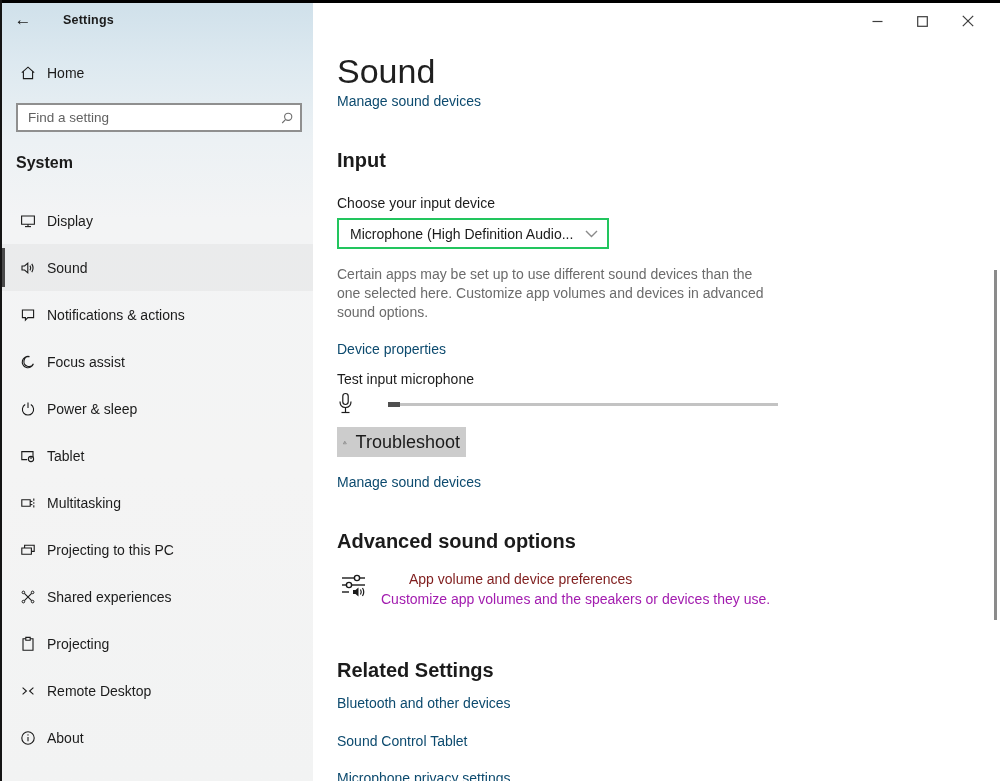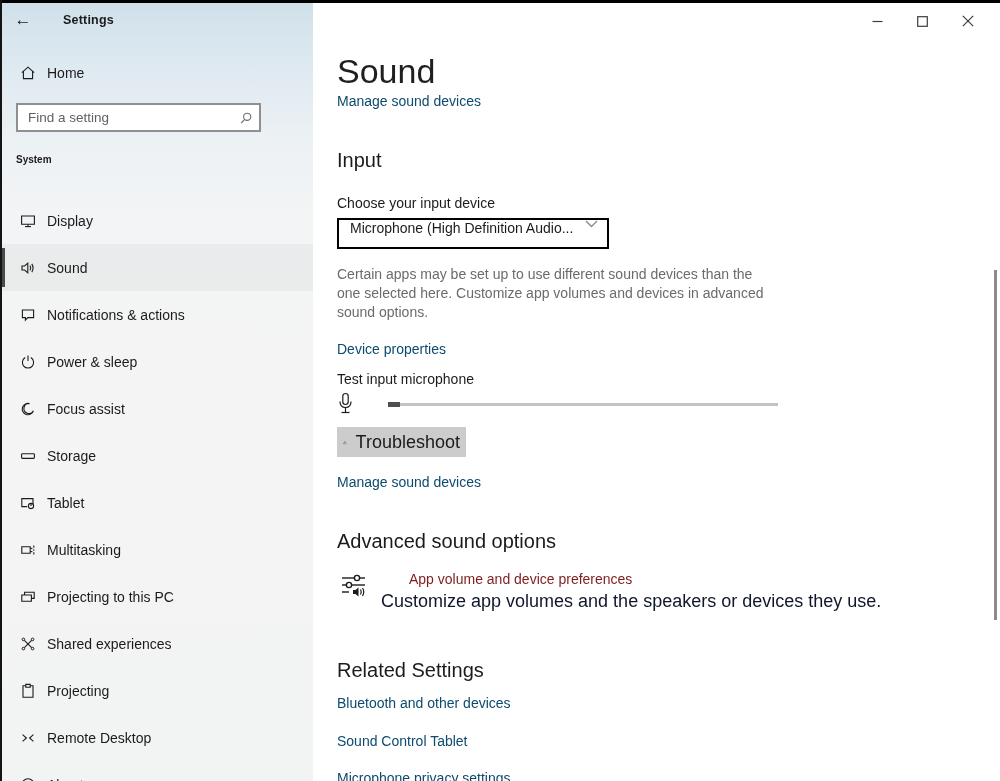--- a/index.html
+++ b/index.html
@@ -16,72 +16,72 @@
   .sidebar{
     position:absolute;left:0;top:0;width:313px;height:781px;
     background:linear-gradient(180deg,#cfe0ea 0%,#dde9f0 8%,#ecf1f4 18%,#f3f4f5 28%,#f4f4f4 60%,#f2f3f3 100%);
     border-right:1px solid #e2e2e2;
   }
   .sb-header{position:absolute;left:0;top:8px;width:313px;height:24px;display:flex;align-items:center;}
   .back-btn{width:46px;text-align:center;font-size:17px;color:#1b1b1b;cursor:default;}
   .app-title{font-size:12.5px;font-weight:700;letter-spacing:.2px;margin-left:17px;}
   .home-row{position:absolute;left:0;top:57px;width:313px;height:32px;display:flex;align-items:center;padding-left:20px;box-sizing:border-box;gap:11px;font-size:14px;}
   .search-box{
-    position:absolute;left:16px;top:103px;width:245px;height:29px;box-sizing:border-box;
+    position:absolute;left:16px;top:103px;width:286px;height:29px;box-sizing:border-box;
     background:#fff;border:2px solid #8f8f8f;display:flex;
   }
   .search-box input{
     flex:1;border:none;outline:none;background:transparent;
     font-family:inherit;font-size:13.5px;color:#3a3a3a;padding:0 6px 0 10px;
   }
   .search-box input::placeholder{color:#616161;}
   .search-glyph{width:26px;display:flex;justify-content:center;align-items:center;}
-  .section-label{position:absolute;left:16px;top:154px;font-size:10px;font-weight:700;}
+  .section-label{position:absolute;left:16px;top:154px;font-size:16px;font-weight:700;}
   .nav{position:absolute;left:0;top:197px;width:313px;}
   .nav-item{
     position:relative;height:47px;display:flex;align-items:center;
     padding-left:20px;box-sizing:border-box;gap:11px;font-size:14px;cursor:default;
   }
   .nav-item.selected{background:rgba(0,0,0,0.035);}
   .sel-bar{position:absolute;left:0;top:4px;width:5px;height:39px;background:#4a4a4a;}
   .icon16{width:16px;height:16px;flex:0 0 16px;display:block;}
   .icon16 *{vector-effect:non-scaling-stroke;}
 
   
   .main{position:absolute;left:313px;top:3px;width:687px;height:778px;background:#fff;}
   .win-controls{position:absolute;top:5px;right:10px;display:flex;}
   .win-btn{width:45px;height:26px;display:flex;align-items:center;justify-content:center;color:#3d3d3d;}
 
   .page-title{position:absolute;left:24px;top:49px;font-size:34px;font-weight:300;color:#1f1f1f;letter-spacing:0;}
   .gray-link{color:#0c4a6e;font-size:14px;cursor:default;}
   .dark-label{color:#1b1b1b;font-size:14px;}
-  .h2{font-size:20px;font-weight:400;color:#1b1b1b;}
+  .h2{font-size:20px;font-weight:700;color:#1b1b1b;}
 
   .pos{position:absolute;left:24px;}
   .dropdown{
     position:absolute;left:24px;top:215px;width:272px;height:31px;box-sizing:border-box;
-    background:#fff;border:2px solid #000000;display:flex;align-items:flex-start;cursor:default;
+    background:#fff;border:2px solid #22c55e;display:flex;align-items:center;cursor:default;
   }
   .dropdown .dd-text{flex:1;font-size:14px;color:#1b1b1b;padding-left:11px;white-space:nowrap;overflow:hidden;}
   .dropdown .dd-chev{width:32px;display:flex;justify-content:center;align-items:center;}
   .note{position:absolute;left:24px;top:262px;width:442px;font-size:14px;line-height:19px;color:#6b6b6b;}
 
   .meter-row{position:absolute;left:24px;top:388px;width:430px;height:26px;display:flex;align-items:center;}
   .meter-track{position:absolute;left:51px;top:12px;width:390px;height:3px;background:#c3c3c3;}
   .meter-fill{position:absolute;left:51px;top:11px;width:12px;height:5px;background:#4f4f4f;}
 
   .btn-troubleshoot{
     position:absolute;left:24px;top:424px;width:129px;height:30px;box-sizing:border-box;
     background:#cccccc;border:none;display:flex;align-items:center;justify-content:center;gap:9px;
     font-family:inherit;font-size:18px;color:#1b1b1b;cursor:default;
   }
   .adv-row{position:absolute;left:28px;top:568px;display:flex;gap:14px;}
   .adv-icon{width:26px;height:30px;flex:0 0 26px;}
   .adv-texts .t1{font-size:14px;color:#7f1d1d;margin-bottom:4px;margin-left:28px;}
-  .adv-texts .t2{font-size:18px;color:#0f172a;}
+  .adv-texts .t2{font-size:14px;color:#a21caf;}
 
   .scrollbar{position:absolute;left:994px;top:270px;width:3px;height:350px;background:#8b8b8b;z-index:60;}
 </style>
 </head>
 <body>
 
 <div class="sidebar">
 
   <div class="sb-header">
     <div class="back-btn">←</div>
@@ -130,39 +130,33 @@
 
     <div class="nav-item">
       <svg class="icon16" viewBox="0 0 16 16">
         <path d="M2.4 3 H13.6 V10.6 H7.8 L5.4 13.2 V10.6 H2.4 Z" fill="none" stroke="#1b1b1b" stroke-width="1.1"></path>
       </svg>
       <span>Notifications &amp; actions</span>
     </div>
 
     <div class="nav-item">
       <svg class="icon16" viewBox="0 0 16 16">
+        <path d="M9.5 2.6 A5.7 5.7 0 1 0 13.4 9.8 A5 5 0 1 1 9.5 2.6 Z" fill="none" stroke="#1b1b1b" stroke-width="1.1"></path>
+      </svg>
+      <span>Focus assist</span>
+    </div>
+
+    <div class="nav-item">
+      <svg class="icon16" viewBox="0 0 16 16">
         <path d="M5.2 3.6 A5.6 5.6 0 1 0 10.8 3.6" fill="none" stroke="#1b1b1b" stroke-width="1.1"></path>
         <line x1="8" y1="1.4" x2="8" y2="7" stroke="#1b1b1b" stroke-width="1.1"></line>
       </svg>
       <span>Power &amp; sleep</span>
     </div>
 
-    <div class="nav-item">
-      <svg class="icon16" viewBox="0 0 16 16">
-        <path d="M9.5 2.6 A5.7 5.7 0 1 0 13.4 9.8 A5 5 0 1 1 9.5 2.6 Z" fill="none" stroke="#1b1b1b" stroke-width="1.1"></path>
-      </svg>
-      <span>Focus assist</span>
-    </div>
-
-    <div class="nav-item">
-      <svg class="icon16" viewBox="0 0 16 16">
-        <rect x="1.6" y="5.8" width="12.8" height="4.6" rx="0.8" fill="none" stroke="#1b1b1b" stroke-width="1.1"></rect>
-      </svg>
-      <span>Storage</span>
-    </div>
 
     <div class="nav-item">
       <svg class="icon16" viewBox="0 0 16 16">
         <path d="M13 9.2 V3.6 H1.8 V11.6 H7.2" fill="none" stroke="#1b1b1b" stroke-width="1.1"></path>
         <circle cx="11" cy="11" r="2.6" fill="none" stroke="#1b1b1b" stroke-width="1.1"></circle>
         <line x1="11" y1="8.4" x2="11" y2="11" stroke="#1b1b1b" stroke-width="1.1"></line>
       </svg>
       <span>Tablet</span>
     </div>
 

